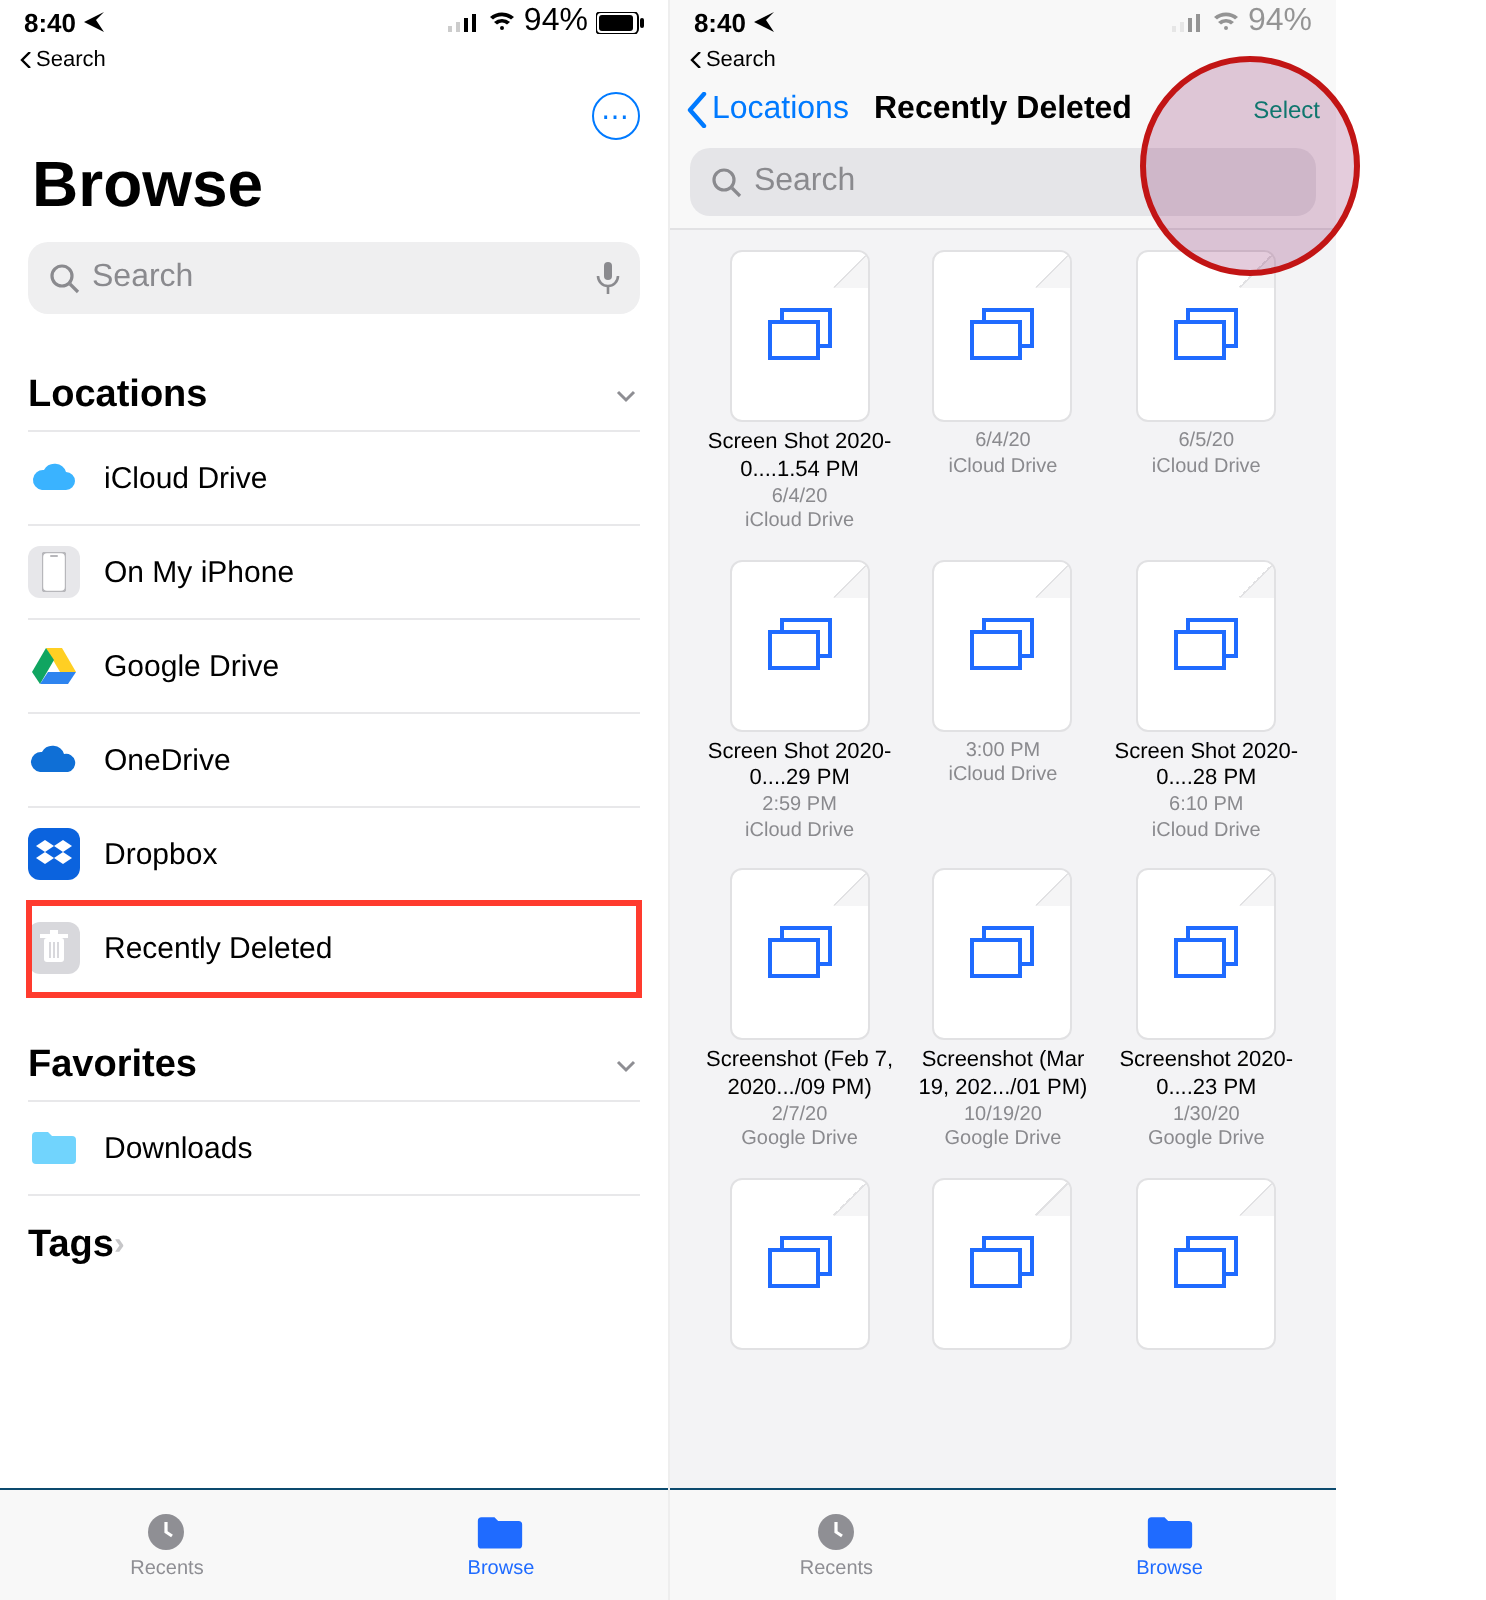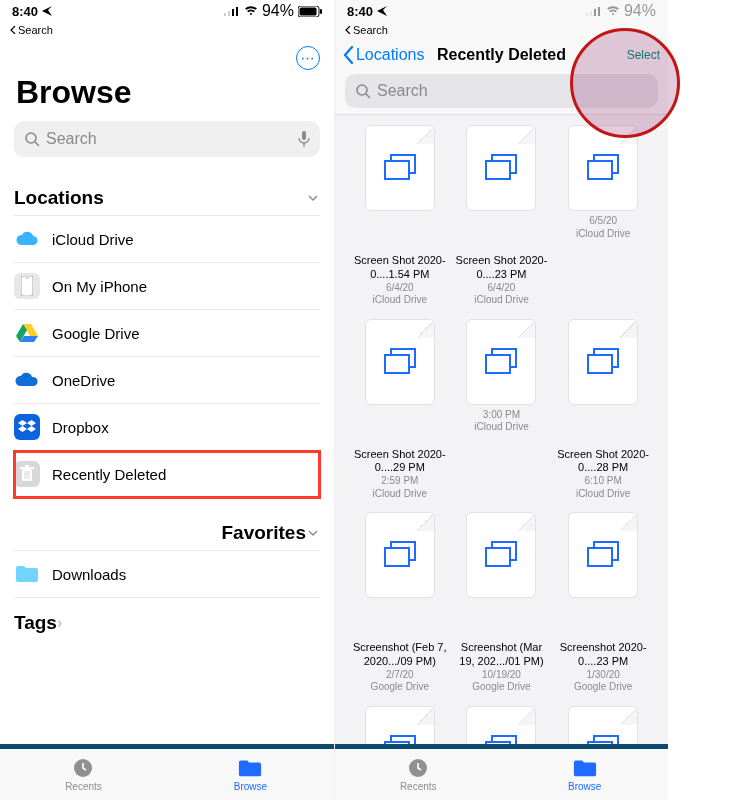--- a/index.html
+++ b/index.html
@@ -27,41 +27,41 @@
     .section { padding: 8px 14px 2px; }
     .section-head { display: flex; align-items: center; justify-content: space-between; font-size: 19px; font-weight: 700; padding: 10px 0 6px; border-bottom: 1px solid #e8e8ea; }
     .row { display: flex; align-items: center; padding: 10px 0; border-bottom: 1px solid #e8e8ea; font-size: 15px; color: #000; }
     .row .icon { width: 26px; height: 26px; margin-right: 12px; display: flex; align-items: center; justify-content: center; border-radius: 6px; flex-shrink: 0; }
     .row:last-child { border-bottom: 1px solid #e8e8ea; }
     .highlight { outline: 3px solid #ff3b2e; outline-offset: -2px; }
     .tags-row { display: flex; align-items: center; justify-content: flex-start; font-size: 19px; font-weight: 700; padding: 14px 0 10px; border-top: none; }
     .chevron-r { color: #c6c6c8; font-size: 16px; }
 
     
-    .tabbar { margin-top: auto; height: 56px; background: #f8f8f8; border-top: 5px solid #0c4a6e; display: flex; }
+    .tabbar { margin-top: auto; height: 56px; background: #f8f8f8; border-top: 1px solid #0c4a6e; display: flex; }
     .tab { flex: 1; display: flex; flex-direction: column; align-items: center; justify-content: center; gap: 2px; font-size: 10px; color: #8e8e93; }
     .tab.active { color: #1f6bff; }
     .tab .ico { width: 24px; height: 22px; display: flex; align-items: center; justify-content: center; }
 
     
     .navbar { display: flex; align-items: center; padding: 6px 8px 10px; position: relative; }
     .navbar .back { color: #007aff; font-size: 16px; display: flex; align-items: center; gap: 2px; }
     .navbar .title { position: absolute; left: 50%; transform: translateX(-50%); font-size: 16px; font-weight: 600; }
     .navbar .select { margin-left: auto; color: #0f766e; font-size: 12px; position: relative; z-index: 2; }
     .select-circle { position: absolute; top: 28px; right: -12px; width: 110px; height: 110px; border: 3px solid #c21515; border-radius: 50%; background: rgba(120,0,80,0.2); z-index: 1; pointer-events: none; }
 
     .body-gray { background: #f3f3f5; flex: 1; padding: 10px 16px 0; overflow: hidden; }
 
     .grid { display: grid; grid-template-columns: repeat(3, 1fr); gap: 6px 4px; }
     .file { display: flex; flex-direction: column; align-items: center; }
     .thumb { width: 70px; height: 86px; background: #fff; border: 1px solid #e1e1e3; border-radius: 6px; display: flex; align-items: center; justify-content: center; position: relative; overflow: hidden; margin-bottom: 4px; }
     .thumb .fold { position: absolute; top: 0; right: 0; width: 18px; height: 18px; background: linear-gradient(135deg, #fff 0 50%, #e1e1e3 50% 53%, #f5f5f6 53% 100%); border-bottom-left-radius: 2px; }
     .thumb svg { display: block; }
     .fname, .fsub, .fmeta { text-align: center; font-size: 11px; line-height: 1.25; }
-    .fname { color: #000; max-width: 100px; margin-top: 39px; }
+    .fname { color: #000; max-width: 100px; }
     .fsub { color: #8a8a8e; font-size: 10px; }
     .fmeta { color: #8a8a8e; font-size: 10px; margin-bottom: 6px; }
 
     .screen2-top { background: #f8f8f8; padding-bottom: 6px; border-bottom: 1px solid #e2e2e4; }
     .search-mini2 { margin: 0 10px; background: #e5e5e8; border-radius: 10px; height: 34px; display: flex; align-items: center; padding: 0 10px; color: #8a8a8e; }
     .search-mini2 .label { flex: 1; font-size: 16px; margin-left: 6px; }
 
     .chev-down { color: #8e8e93; }
   </style>
 </head>
@@ -183,21 +183,21 @@
               <rect x="0" y="2" width="14" height="2" fill="#fff"></rect>
               <rect x="5" y="0" width="4" height="2" fill="#fff"></rect>
               <line x1="5" y1="6" x2="5" y2="14" stroke="#d8d8dc"></line>
               <line x1="7" y1="6" x2="7" y2="14" stroke="#d8d8dc"></line>
               <line x1="9" y1="6" x2="9" y2="14" stroke="#d8d8dc"></line>
             </svg>
           </span>
         <span>Recently Deleted</span>
       </div>
 
-      <div class="section-head" style="margin-top:14px;justify-content:flex-end;">
+      <div class="section-head" style="margin-top:14px;">
         <span>Favorites</span>
         <svg class="chev-down" width="14" height="14" viewBox="0 0 14 14">
             <path d="M3 5 L7 9 L11 5" stroke="#8e8e93" stroke-width="1.5" fill="none"></path>
           </svg>
       </div>
       <div class="row">
         <span class="icon">
             <svg width="24" height="18" viewBox="0 0 24 18">
               <path d="M1 3 A2 2 0 0 1 3 1 H9 L11 3 H21 A2 2 0 0 1 23 5 V15 A2 2 0 0 1 21 17 H3 A2 2 0 0 1 1 15 Z" fill="#71d4fd"></path>
             </svg>
@@ -295,21 +295,20 @@
     <div class="fmeta">iCloud Drive</div>
           </div>
           <div class="file">
     <div class="thumb">
       <div class="fold"></div>
       <svg width="34" height="28" viewBox="0 0 34 28">
         <rect x="8" y="1" width="24" height="18" fill="none" stroke="#1f6bff" stroke-width="2"></rect>
         <rect x="2" y="7" width="24" height="18" fill="#fff" stroke="#1f6bff" stroke-width="2"></rect>
       </svg>
     </div>
-    <div class="fname">Screen Shot 2020-0....23 PM</div>
     <div class="fsub">6/4/20</div>
     <div class="fmeta">iCloud Drive</div>
           </div>
           <div class="file">
     <div class="thumb">
       <div class="fold"></div>
       <svg width="34" height="28" viewBox="0 0 34 28">
         <rect x="8" y="1" width="24" height="18" fill="none" stroke="#1f6bff" stroke-width="2"></rect>
         <rect x="2" y="7" width="24" height="18" fill="#fff" stroke="#1f6bff" stroke-width="2"></rect>
       </svg>

